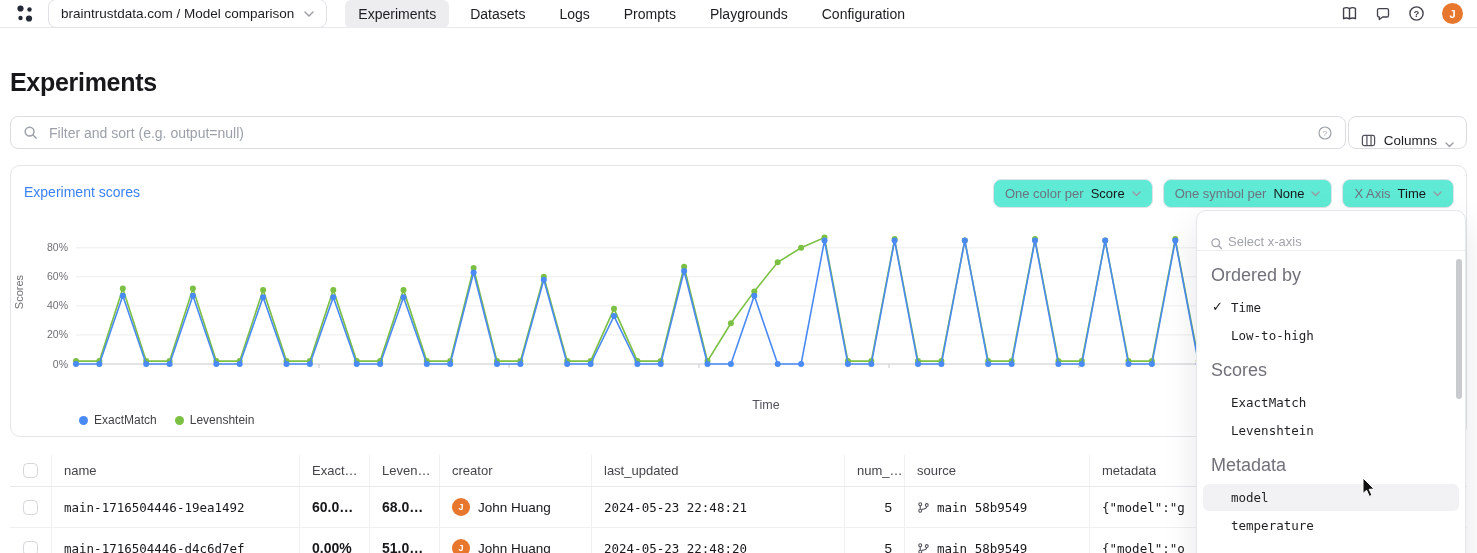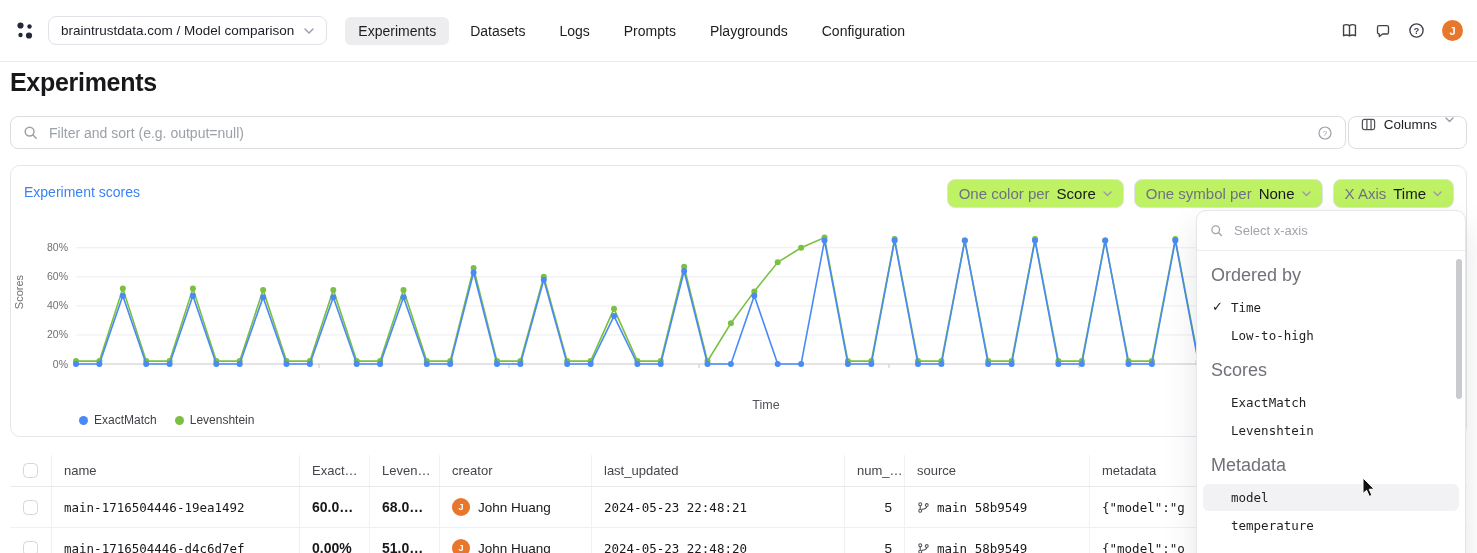--- a/index.html
+++ b/index.html
@@ -1,50 +1,50 @@
 <!DOCTYPE html>
 <html><head>
 <meta charset="utf-8">
 <style>
   * { box-sizing: border-box; }
   html,body { margin:0; padding:0; background:#fff; }
   body { font-family:"Liberation Sans", sans-serif; color:#18181b; }
   #app { position:relative; width:1477px; height:553px; overflow:hidden; background:#fff; }
 
   
-  .topbar { position:absolute; top:0; left:0; right:0; height:62px; border-bottom:1px solid #e8e9ec;
+  .topbar { position:absolute; top:0; left:0; right:0; height:28px; border-bottom:1px solid #e8e9ec;
             display:flex; align-items:center; padding:0 14px; gap:12px; background:#fff; }
   .logo { width:22px; height:22px; flex:0 0 auto; }
   .project-btn { display:flex; align-items:center; gap:10px; border:1px solid #e1e2e7; border-radius:8px;
                  padding:6px 12px; font-size:13.5px; color:#1d1d21; cursor:pointer; background:#fff; }
   .nav { display:flex; align-items:center; gap:8px; margin-left:6px; }
   .nav-item { padding:6px 13px; font-size:14px; border-radius:6px; cursor:pointer; color:#1d1d21; white-space:nowrap; }
   .nav-item.active { background:#ededf0; font-weight:500; }
   .topbar-right { margin-left:auto; display:flex; align-items:center; gap:17px; }
   .icon-btn { display:flex; align-items:center; justify-content:center; cursor:pointer; background:none; border:none; padding:0; }
   .avatar { width:21px; height:21px; border-radius:50%; background:#e8772e; color:#fff; font-size:11px;
             font-weight:700; display:flex; align-items:center; justify-content:center; cursor:pointer; }
 
   
   .page-title { position:absolute; top:68px; left:10px; font-size:25px; font-weight:700; letter-spacing:-0.3px; }
   .filter-row { position:absolute; top:116px; left:10px; right:10px; height:33px; display:flex; gap:2px; }
   .filter-input-wrap { flex:1; display:flex; align-items:center; gap:9px; border:1px solid #dcdde2;
                        border-radius:8px; padding:0 12px; background:#fff; }
   .filter-input-wrap input { border:none; outline:none; flex:1; font-size:14px; font-family:"Liberation Sans",sans-serif; color:#18181b; }
   .filter-input-wrap input::placeholder { color:#9ca0a8; }
-  .columns-btn { border:1px solid #dcdde2; border-radius:8px; padding:0 12px; display:flex; align-items:flex-start;
+  .columns-btn { border:1px solid #dcdde2; border-radius:8px; padding:0 12px; display:flex; align-items:flex-end;
                  gap:8px; font-size:13.5px; background:#fff; cursor:pointer; color:#1d1d21; }
 
   
   .card { position:absolute; top:165px; left:10px; width:1457px; height:272px; border:1px solid #e5e6ea;
           border-radius:10px; background:#fff; }
   .card-title { position:absolute; top:18px; left:13px; font-size:14px; color:#3b82f6; }
   .controls { position:absolute; top:13px; right:12px; display:flex; gap:10px; }
   .ctrl-btn { height:29px; border:1px solid #e1e2e7; border-radius:8px; display:flex; align-items:center;
-              gap:7px; padding:0 11px; font-size:15px; background:#bef264; cursor:pointer; white-space:nowrap; }
+              gap:7px; padding:0 11px; font-size:13px; background:#5eead4; cursor:pointer; white-space:nowrap; }
   .ctrl-prefix { color:#6f7280; } .ctrl-value { color:#18181b; }
   .chart-svg-wrap { position:absolute; left:10px; top:52px; width:1440px; height:160px; }
   .scores-label { position:absolute; left:-22px; top:120px; width:60px; text-align:center; font-size:11px;
                   color:#6f7076; transform:rotate(-90deg); }
   .time-label { position:absolute; left:65px; top:232px; width:1380px; text-align:center; font-size:12.5px; color:#52525b; }
   .legend { position:absolute; left:68px; top:247px; display:flex; gap:18px; align-items:center; }
   .legend-item { display:flex; align-items:center; gap:6px; font-size:12px; color:#3f3f46; cursor:pointer; }
   .legend-dot { width:9px; height:9px; border-radius:50%; }
 
   
@@ -61,21 +61,21 @@
   .num-cell { justify-content:flex-end; }
   .creator { gap:8px; }
   .mini-avatar { width:18px; height:18px; border-radius:50%; background:#e8772e; color:#fff; font-size:9px;
                  font-weight:700; display:flex; align-items:center; justify-content:center; flex:0 0 auto; }
   .src { gap:7px; }
 
   
   .xdrop { position:absolute; left:1196px; top:210px; width:270px; height:400px; background:#fff;
            border:1px solid #e5e6ea; border-radius:10px; box-shadow:0 14px 34px rgba(0,0,0,.10);
            z-index:10; overflow:hidden; }
-  .xdrop-search { height:40px; display:flex; align-items:center; gap:9px; padding:0 13px; border-bottom:1px solid #ededef; }
+  .xdrop-search { height:40px; display:flex; align-items:flex-end; gap:3px; padding:0 13px; border-bottom:1px solid #ededef; }
   .xdrop-search input { border:none; outline:none; flex:1; font-size:13px; font-family:"Liberation Sans",sans-serif; }
   .xdrop-search input::placeholder { color:#a2a4ab; }
   .xdrop-body { padding-top:4px; }
   .xsec-header { padding:10px 14px 7px; font-size:18px; color:#71717a; }
   .xitem { margin:1px 6px; padding:6px 10px 6px 28px; font-family:"DejaVu Sans Mono", monospace; font-size:12.5px;
            border-radius:6px; position:relative; color:#1f1f23; cursor:pointer; }
   .xitem.hl { background:#f2f2f4; }
   .xitem .check { position:absolute; left:9px; top:5px; font-family:"Liberation Sans",sans-serif; font-size:13px; color:#18181b; }
   .xscroll { position:absolute; right:3px; top:48px; width:6px; height:140px; background:#c9cace; border-radius:3px; cursor:pointer; }
 

